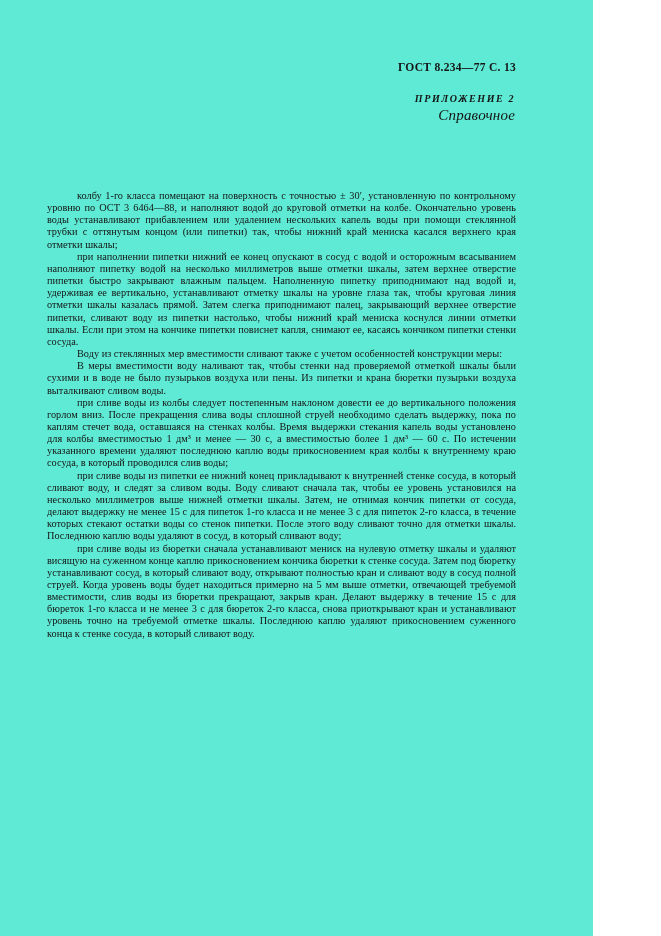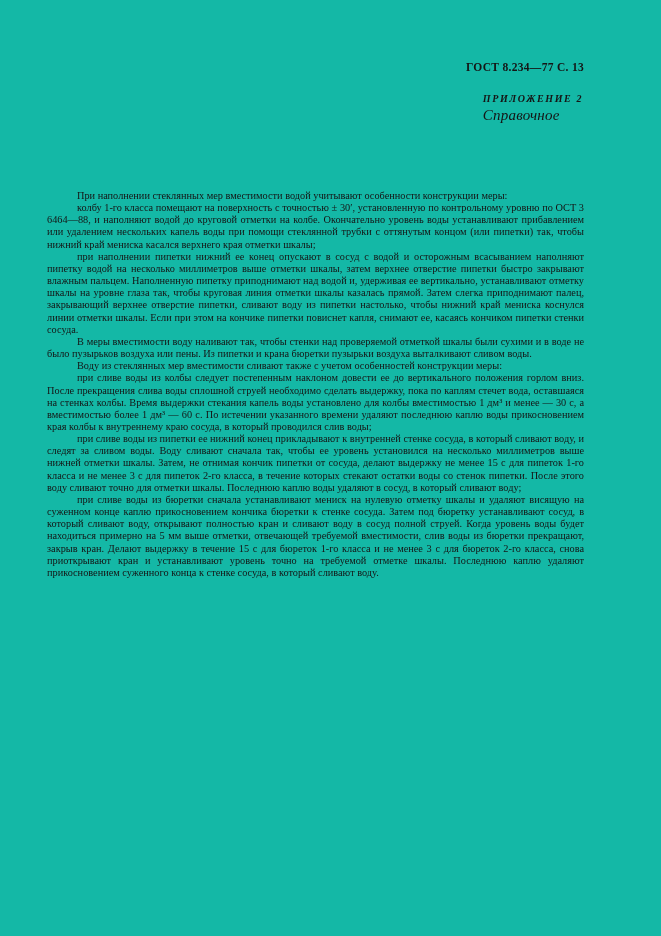--- a/index.html
+++ b/index.html
@@ -2,43 +2,43 @@
 <html><head>
 <meta charset="utf-8">
 <style>
   html, body {
     margin: 0;
     padding: 0;
     background: #ffffff;
   }
   .page {
     position: relative;
-    width: 661px;
+    width: 593px;
     height: 936px;
-    background: #14b8a6;
+    background: #5eead4;
     font-family: "Liberation Serif", serif;
     color: #151515;
     overflow: hidden;
   }
   .gost-header {
     position: absolute;
     top: 61px;
     left: 47px;
     right: 77px;
     text-align: right;
     font-weight: bold;
     font-size: 11.5px;
     letter-spacing: 0.3px;
     white-space: nowrap;
   }
   .appendix {
     position: absolute;
     top: 93px;
     right: 78px;
-    text-align: left;
+    text-align: right;
     font-style: italic;
   }
   .appendix-label {
     font-weight: bold;
     font-size: 10px;
     letter-spacing: 1.6px;
     white-space: nowrap;
   }
   .appendix-kind {
     font-size: 15px;
@@ -80,23 +80,22 @@
 
   <div class="gost-header">ГОСТ 8.234—77 С. 13</div>
 
   <div class="appendix">
     <div class="appendix-label">ПРИЛОЖЕНИЕ 2</div>
     <div class="appendix-kind">Справочное</div>
   </div>
 
 
   <div class="doc-body">
-    <p>При наполнении стеклянных мер вместимости водой учитывают особенности конструкции меры:</p>
     <p>колбу 1-го класса помещают на поверхность с точностью ± 30′, установленную по контрольному уровню по ОСТ 3 6464—88, и наполняют водой до круговой отметки на колбе. Окончательно уровень воды устанавливают прибавлением или удалением нескольких капель воды при помощи стеклянной трубки с оттянутым концом (или пипетки) так, чтобы нижний край мениска касался верхнего края отметки шкалы;</p>
     <p>при наполнении пипетки нижний ее конец опускают в сосуд с водой и осторожным всасыванием наполняют пипетку водой на несколько миллиметров выше отметки шкалы, затем верхнее отверстие пипетки быстро закрывают влажным пальцем. Наполненную пипетку приподнимают над водой и, удерживая ее вертикально, устанавливают отметку шкалы на уровне глаза так, чтобы круговая линия отметки шкалы казалась прямой. Затем слегка приподнимают палец, закрывающий верхнее отверстие пипетки, сливают воду из пипетки настолько, чтобы нижний край мениска коснулся линии отметки шкалы. Если при этом на кончике пипетки повиснет капля, снимают ее, касаясь кончиком пипетки стенки сосуда.</p>
+    <p>Воду из стеклянных мер вместимости сливают также с учетом особенностей конструкции меры:</p>
     <p>В меры вместимости воду наливают так, чтобы стенки над проверяемой отметкой шкалы были сухими и в воде не было пузырьков воздуха или пены. Из пипетки и крана бюретки пузырьки воздуха выталкивают сливом воды.</p>
-    <p>Воду из стеклянных мер вместимости сливают также с учетом особенностей конструкции меры:</p>
     <p>при сливе воды из колбы следует постепенным наклоном довести ее до вертикального положения горлом вниз. После прекращения слива воды сплошной струей необходимо сделать выдержку, пока по каплям стечет вода, оставшаяся на стенках колбы. Время выдержки стекания капель воды установлено для колбы вместимостью 1 дм³ и менее — 30 с, а вместимостью более 1 дм³ — 60 с. По истечении указанного времени удаляют последнюю каплю воды прикосновением края колбы к внутреннему краю сосуда, в который проводился слив воды;</p>
     <p>при сливе воды из пипетки ее нижний конец прикладывают к внутренней стенке сосуда, в который сливают воду, и следят за сливом воды. Воду сливают сначала так, чтобы ее уровень установился на несколько миллиметров выше нижней отметки шкалы. Затем, не отнимая кончик пипетки от сосуда, делают выдержку не менее 15 с для пипеток 1-го класса и не менее 3 с для пипеток 2-го класса, в течение которых стекают остатки воды со стенок пипетки. После этого воду сливают точно для отметки шкалы. Последнюю каплю воды удаляют в сосуд, в который сливают воду;</p>
     <p>при сливе воды из бюретки сначала устанавливают мениск на нулевую отметку шкалы и удаляют висящую на суженном конце каплю прикосновением кончика бюретки к стенке сосуда. Затем под бюретку устанавливают сосуд, в который сливают воду, открывают полностью кран и сливают воду в сосуд полной струей. Когда уровень воды будет находиться примерно на 5 мм выше отметки, отвечающей требуемой вместимости, слив воды из бюретки прекращают, закрыв кран. Делают выдержку в течение 15 с для бюреток 1-го класса и не менее 3 с для бюреток 2-го класса, снова приоткрывают кран и устанавливают уровень точно на требуемой отметке шкалы. Последнюю каплю удаляют прикосновением суженного конца к стенке сосуда, в который сливают воду.</p>
   </div>
 
 </div>
 
 </body></html>

